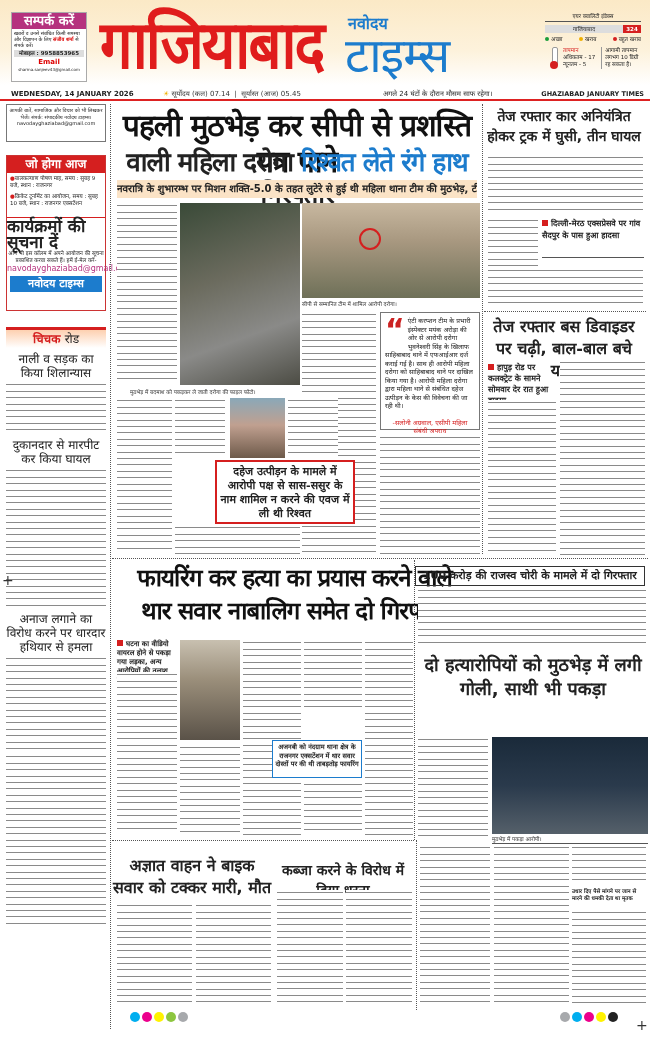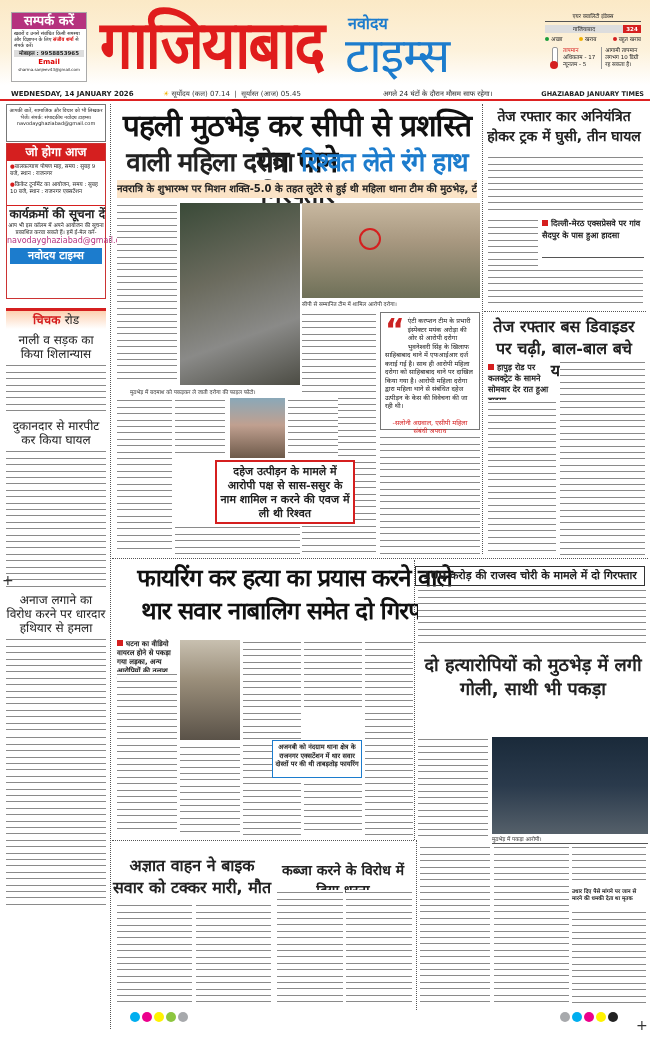--- a/index.html
+++ b/index.html
@@ -30,29 +30,29 @@
 .aqi .t1 .lb{color:#d51f1f}
 .aqi .t2{margin-left:6px;border-left:1px solid #999;padding-left:3px;line-height:7px;width:38px}
 .dateline{position:absolute;left:0;top:88px;width:650px;height:13px;border-bottom:2px solid #d22;font-size:7px;line-height:12px;display:flex;align-items:center}
 .dateline .d{position:absolute;left:11px;font-weight:bold}
 .dateline .sun{position:absolute;left:163px;color:#333}
 .dateline .sun i{color:#f0b000;font-style:normal}
 .dateline .w{position:absolute;left:383px}
 .dateline .g{position:absolute;right:6px;font-weight:bold;font-size:6.5px}
 .col-left{position:absolute;left:6px;top:104px;width:100px}
 .note1{border:1px solid #777;font-size:5px;line-height:6.5px;padding:2px;text-align:center;height:38px}
-.jo{margin-top:1px;border:1px solid #c33;height:156px}
+.jo{margin-top:13px;border:1px solid #c33;height:156px}
 .jo .jh{background:#d51f1f;color:#fff;font-size:12px;font-weight:bold;text-align:center;line-height:17px}
 .jo .ji{font-size:5.5px;line-height:7px;padding:2px 3px}
 .jo .ji b{color:#d51f1f}
-.jo .kh{font-size:12px;font-weight:bold;text-align:right;line-height:16px;margin-top:8px;border-top:1px solid #d51f1f}
+.jo .kh{font-size:17px;font-weight:bold;text-align:left;line-height:16px;margin-top:8px;border-top:1px solid #d51f1f}
 .jo .kb{font-size:5.5px;text-align:center;line-height:7px}
 .jo .mail{color:#b5327e;font-size:8px;text-align:center;line-height:10px}
 .jo .nt{background:#1c7ccd;color:#fff;font-weight:bold;text-align:center;font-size:11px;line-height:16px;margin:2px 3px}
-.chick{margin-top:9px;background:linear-gradient(#fdd0b0,#fff);border-top:3px solid #d51f1f;text-align:center;font-size:12px;font-weight:bold;color:#d51f1f;line-height:18px}
+.chick{margin-top:16px;background:linear-gradient(#fdd0b0,#fff);border-top:3px solid #d51f1f;text-align:center;font-size:12px;font-weight:bold;color:#d51f1f;line-height:18px}
 .chick span{color:#222;font-weight:normal}
 .lh{font-size:12px;text-align:center;line-height:14px;margin-top:4px}
 .body{font-size:5px;line-height:6.4px;color:#333;text-align:justify}
 .fill{background:repeating-linear-gradient(#fff 0,#fff 2.4px,#8a8a8a 2.4px,#8a8a8a 3.4px,#fff 3.4px,#fff 6.4px)}
 .main-head1{position:absolute;left:117px;top:108px;width:360px;font-size:30px;font-weight:bold;line-height:36px;color:#111;text-align:center;letter-spacing:-1px}
 .main-head2{position:absolute;left:117px;top:146px;width:360px;font-size:26px;font-weight:bold;line-height:32px;text-align:center;letter-spacing:-1px}
 .main-head2 .blue{color:#1c7ccd}
 .subhead{position:absolute;left:117px;top:180px;width:360px;height:18px;background:#fbe3c6;font-size:10px;font-weight:bold;line-height:18px;color:#222;white-space:nowrap;overflow:hidden;text-align:center}
 .photo{position:absolute;background:#555}
 .cap{position:absolute;font-size:5.5px;color:#333}

